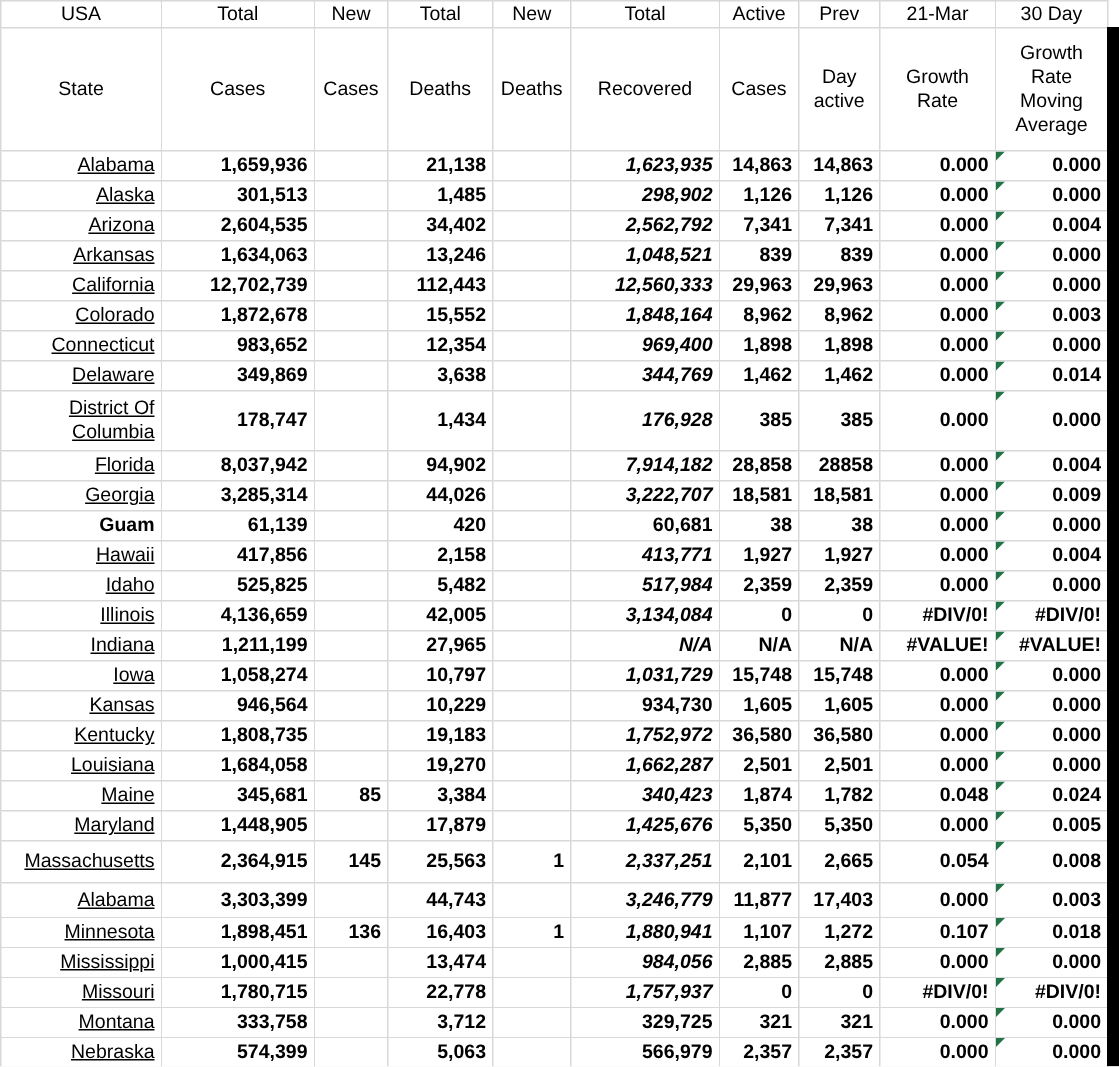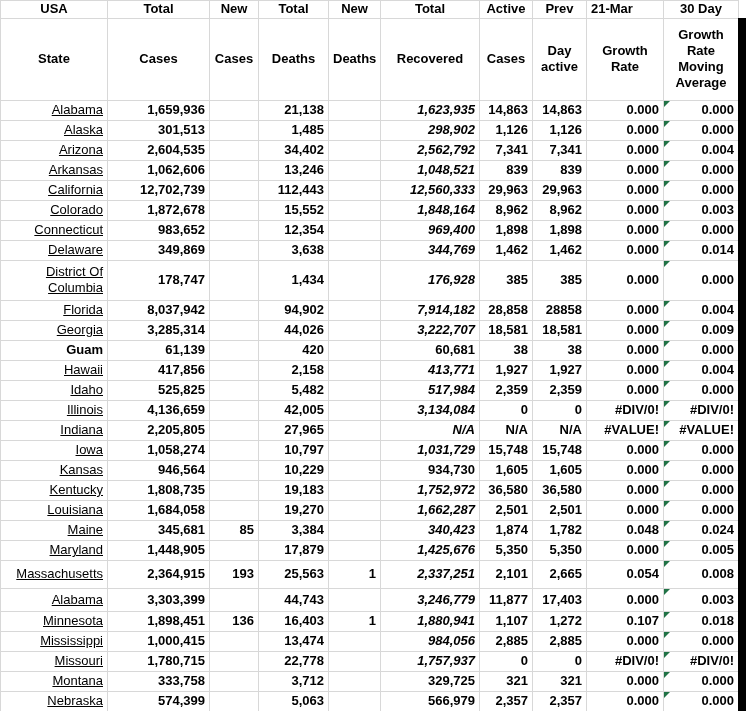--- a/index.html
+++ b/index.html
@@ -15,29 +15,29 @@
   td,th{
     border:1px solid #d8d8d8;
     padding:0 4px 1px 4px;
     vertical-align:middle;
     overflow:hidden;
     white-space:normal;
     line-height:1.22;
     position:relative;
     background:#fff;
   }
-  th{font-weight:bold;text-align:center;}
+  th{font-weight:normal;text-align:center;}
   td.num{text-align:right;font-weight:bold;}
   td.state{text-align:right;padding-left:2px;font-weight:normal;}
   td.state .statelink{text-decoration:underline;}
   td.state.bold-state{font-weight:bold;}
   td.state.bold-state .statelink{text-decoration:none;}
   td.recovered{font-style:italic;}
   td.recovered.upright{font-style:normal;}
-  th.align-right{text-align:left;}
+  th.align-right{text-align:center;}
   .err-tri{
     position:absolute;top:0;left:0;
     width:0;height:0;
     border-top:6px solid #217346;
     border-right:6px solid transparent;
   }
   #right-strip{
     position:absolute;top:18px;right:0;
     width:8px;height:693px;
     background:#000;
@@ -118,21 +118,21 @@
           <td class="num"><span>34,402</span></td>
           <td class="num"><span></span></td>
           <td class="num recovered"><span>2,562,792</span></td>
           <td class="num"><span>7,341</span></td>
           <td class="num"><span>7,341</span></td>
           <td class="num"><span>0.000</span></td>
           <td class="num"><span>0.004</span><i class="err-tri"></i></td>
         </tr>
         <tr style="height: 20px;">
           <td class="state"><span class="statelink">Arkansas</span></td>
-          <td class="num"><span>1,062,606</span></td>
+          <td class="num"><span>1,634,063</span></td>
           <td class="num"><span></span></td>
           <td class="num"><span>13,246</span></td>
           <td class="num"><span></span></td>
           <td class="num recovered"><span>1,048,521</span></td>
           <td class="num"><span>839</span></td>
           <td class="num"><span>839</span></td>
           <td class="num"><span>0.000</span></td>
           <td class="num"><span>0.000</span><i class="err-tri"></i></td>
         </tr>
         <tr style="height: 20px;">
@@ -262,21 +262,21 @@
           <td class="num"><span>42,005</span></td>
           <td class="num"><span></span></td>
           <td class="num recovered"><span>3,134,084</span></td>
           <td class="num"><span>0</span></td>
           <td class="num"><span>0</span></td>
           <td class="num"><span>#DIV/0!</span></td>
           <td class="num"><span>#DIV/0!</span><i class="err-tri"></i></td>
         </tr>
         <tr style="height: 20px;">
           <td class="state"><span class="statelink">Indiana</span></td>
-          <td class="num"><span>2,205,805</span></td>
+          <td class="num"><span>1,211,199</span></td>
           <td class="num"><span></span></td>
           <td class="num"><span>27,965</span></td>
           <td class="num"><span></span></td>
           <td class="num recovered"><span>N/A</span></td>
           <td class="num"><span>N/A</span></td>
           <td class="num"><span>N/A</span></td>
           <td class="num"><span>#VALUE!</span></td>
           <td class="num"><span>#VALUE!</span><i class="err-tri"></i></td>
         </tr>
         <tr style="height: 20px;">
@@ -347,21 +347,21 @@
           <td class="num"><span></span></td>
           <td class="num recovered"><span>1,425,676</span></td>
           <td class="num"><span>5,350</span></td>
           <td class="num"><span>5,350</span></td>
           <td class="num"><span>0.000</span></td>
           <td class="num"><span>0.005</span><i class="err-tri"></i></td>
         </tr>
         <tr style="height: 28px;">
           <td class="state"><span class="statelink">Massachusetts</span></td>
           <td class="num"><span>2,364,915</span></td>
-          <td class="num"><span>193</span></td>
+          <td class="num"><span>145</span></td>
           <td class="num"><span>25,563</span></td>
           <td class="num"><span>1</span></td>
           <td class="num recovered"><span>2,337,251</span></td>
           <td class="num"><span>2,101</span></td>
           <td class="num"><span>2,665</span></td>
           <td class="num"><span>0.054</span></td>
           <td class="num"><span>0.008</span><i class="err-tri"></i></td>
         </tr>
         <tr style="height: 23px;">
           <td class="state"><span class="statelink">Alabama</span></td>

